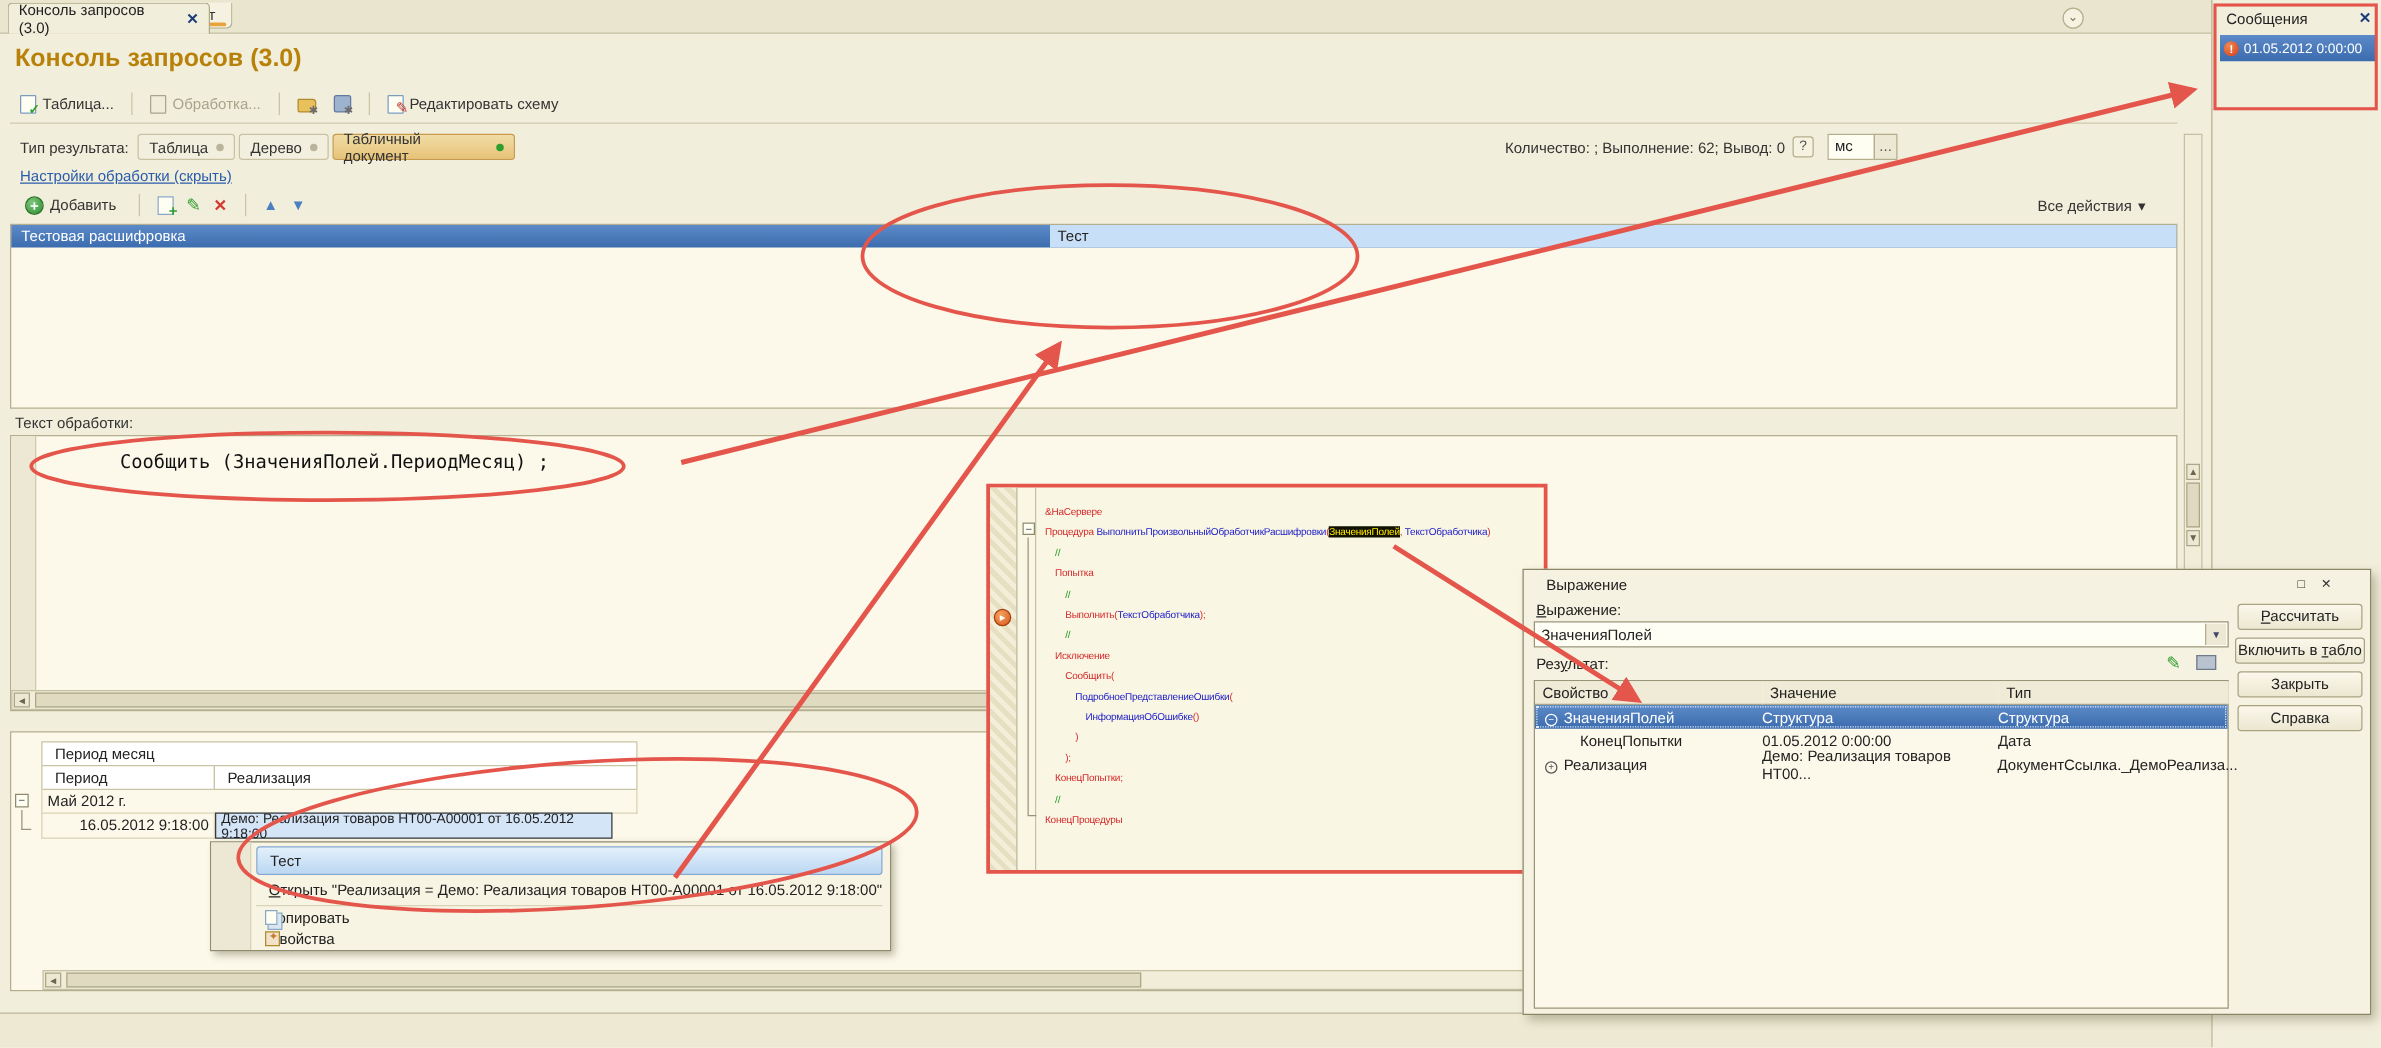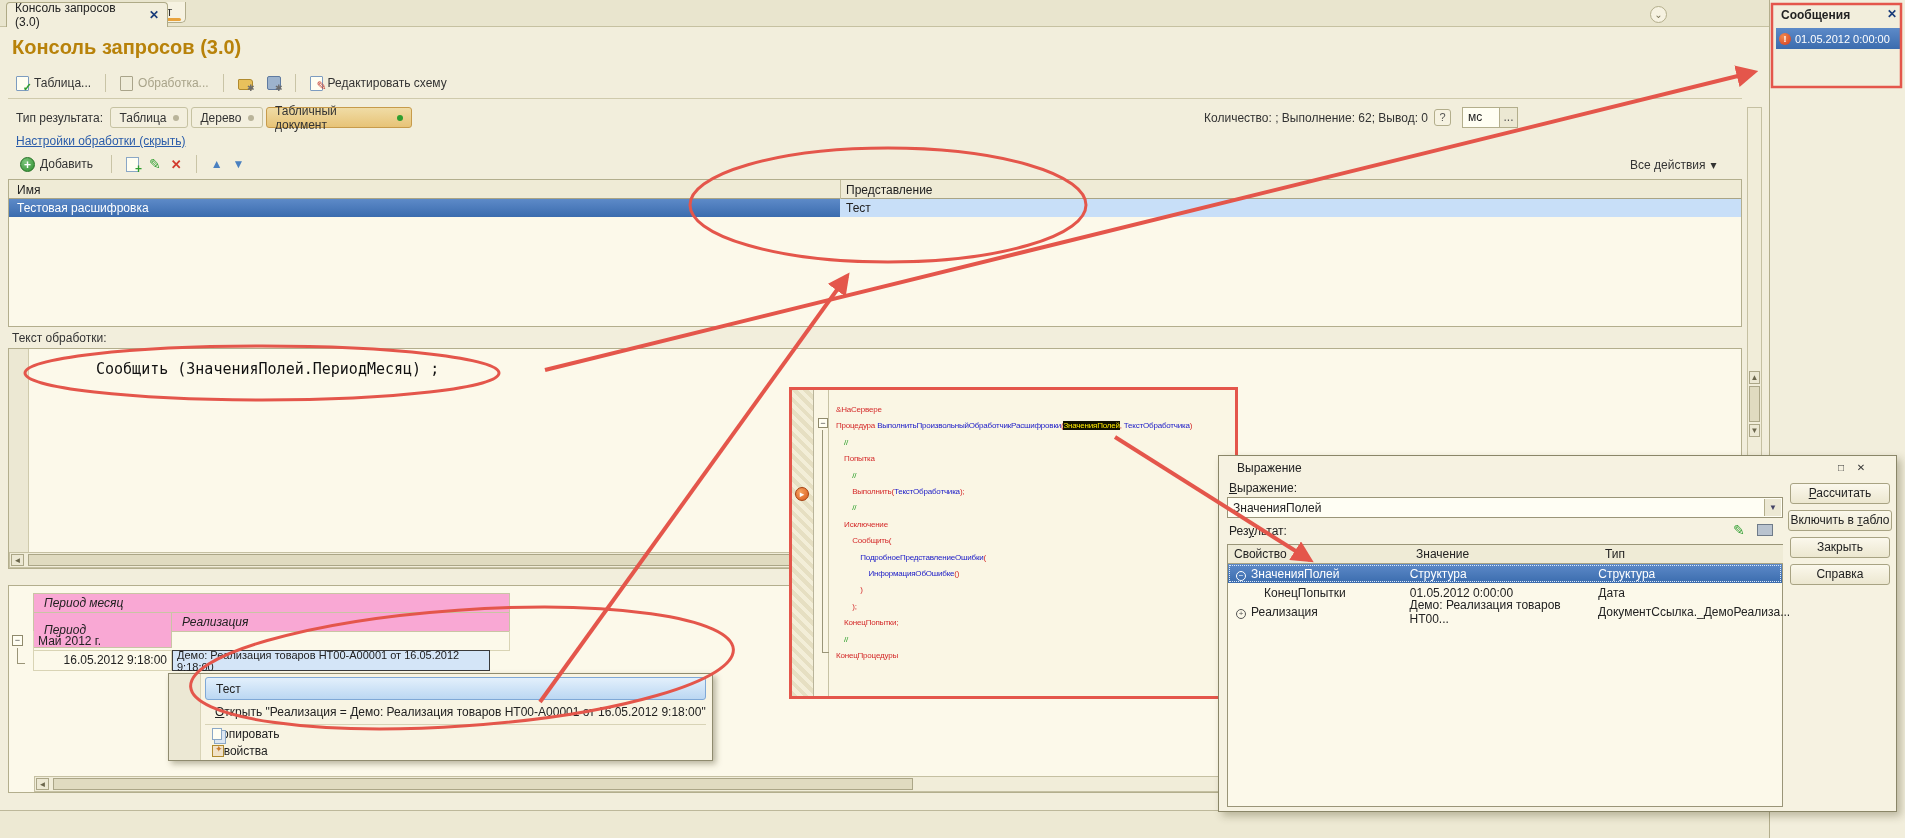--- a/index.html
+++ b/index.html
@@ -71,21 +71,21 @@
 
   .editor-margin { background:#ece8d3; border-right:1px solid #cfcaac; }
   .mono { font-family:"DejaVu Sans Mono", monospace; }
 
   
   .sb { background:#f1edd9; border:1px solid #c5c0a2; }
   .sb-thumb { background:#e0dbc0; border:1px solid #aba687; }
   .sb-arr { background:#ece8d3; border:1px solid #aba687; font-size:8px; color:#6b664c; text-align:center; line-height:12px; }
 
   
-  .g-header { background:#f9a8d4; border:1px solid #c9c4a4; display:flex; align-items:center; padding:0 10px;font-style:italic; }
+  .g-header { background:#ffffff; border:1px solid #c9c4a4; display:flex; align-items:center; padding:0 10px; }
   .g-cell { border-right:1px solid #d9d4b5; border-bottom:1px solid #d9d4b5; display:flex; align-items:center; padding:0 4px; }
   .expander { width:11px; height:11px; border:1px solid #8f8a6c; background:#fffef2; font-size:9px; line-height:9px; text-align:center; color:#444; }
   .sel-cell { border:1px solid #3a3a3a; background:#d4e5f7; display:flex; align-items:center; padding:0 4px; }
 
   
   .menu { border:1px solid #8f8b6f; background:#f8f4e3; box-shadow:3px 3px 6px rgba(60,55,20,.35); z-index:30; }
   .menu-strip { position:absolute; left:0; top:0; bottom:0; width:32px; background:#ece8d4; border-right:1px solid #d8d3b6; }
   .mi { position:absolute; left:36px; right:6px; display:flex; align-items:center; padding-left:10px; color:#222; }
   .mi.sel { background:linear-gradient(#e3f0fc,#bbd7f2); border:1px solid #7fa8d6; border-radius:3px; }
   .mi u { text-decoration:underline; }
@@ -119,21 +119,21 @@
   .dlg-row { position:absolute; left:0; right:0; height:19px; display:flex; align-items:center; }
   .dlg-row.sel { background:linear-gradient(#5d8ac8,#3b6cae); color:#fff; outline:1px dotted #dce9f8; outline-offset:-2px; }
   .dbtn { position:absolute; left:571px; width:100px; height:21px; background:linear-gradient(#fbf8ec,#ece7d0);
           border:1px solid #a8a383; border-radius:3px; text-align:center; line-height:19px; color:#222; }
   .dbtn u { text-decoration:underline; }
   .mini-exp { display:inline-block; width:10px; height:10px; border-radius:50%; border:1px solid currentColor;
               font-size:8px; line-height:8px; text-align:center; margin-right:5px; }
 
   
   .msg-panel { left:1769px; top:0; width:136px; height:838px; background:#f2eedc; border-left:1px solid #b3ae8d; }
-  .msg-title { position:absolute; left:11px; top:8px; font-weight:bold; color:#222; }
+  .msg-title { position:absolute; left:11px; top:8px; font-weight:normal; color:#222; }
   .msg-close { position:absolute; right:8px; top:7px; color:#1a3c7a; font-weight:bold; }
   .msg-row { position:absolute; left:6px; top:28px; width:124px; height:21px;
              background:linear-gradient(#5d8ac8,#3b6cae); color:#fff; display:flex; align-items:center; gap:4px; padding:0 3px; font-size:11px; }
   .warn-ic { width:12px; height:12px; border-radius:50%; background:radial-gradient(circle at 35% 30%,#f08a4e,#d43a1e);
              color:#fff; font-weight:bold; font-size:9px; line-height:12px; text-align:center; flex:none; }
 
   
   .footer { left:0; top:810px; width:1769px; height:28px; background:#ede9d3; border-top:1px solid #bdb89a; }
   .ftab { position:absolute; top:2px; height:21px; border:1px solid #b1ac8b; border-top:none; border-radius:0 0 5px 5px;
           background:#e6e2cc; display:flex; align-items:center; justify-content:center; color:#333; }
@@ -211,25 +211,20 @@
   <span class="tsep"></span>
   <span class="glyph-blue">▲</span>
   <span class="glyph-blue">▼</span>
 </div>
 <div class="abs all-actions">
   <span>Все действия</span>
   <span>▾</span>
 </div>
 
 <div class="abs panel" style="left:8px;top:179px;width:1734px;height:148px;">
-  <div class="t1-head" style="position:relative;">
-    <span style="position:absolute;left:8px;top:3px;">Имя</span>
-    <span style="position:absolute;left:837px;top:3px;">Представление</span>
-    <span class="colline" style="position:absolute;left:831px;top:0;height:19px;"></span>
-  </div>
   <div class="t1-row-sel" style="position:relative;">
     <span style="position:absolute;left:8px;top:2px;">Тестовая расшифровка</span>
     <span class="cell-focus" style="position:absolute;left:831px;right:0;top:0;bottom:0;padding:2px 6px;">Тест</span>
   </div>
 </div>
 
 <div class="abs section-label" style="left:12px;top:331px;">Текст обработки:</div>
 <div class="abs panel" style="left:8px;top:348px;width:1734px;height:221px;">
   <div class="editor-margin" style="position:absolute;left:0;top:0;bottom:16px;width:20px;"></div>
   <div class="mono" style="position:absolute;left:87px;top:11px;font-size:15px;color:#111;">Сообщить (ЗначенияПолей.ПериодМесяц) ;</div>
@@ -240,21 +235,21 @@
   </div>
 </div>
 
 <div class="abs panel" style="left:8px;top:585px;width:1734px;height:208px;"></div>
 <div class="abs expander" style="left:12px;top:635px;">−</div>
 <div class="abs" style="left:17px;top:648px;width:1px;height:16px;background:#9a9578;"></div>
 <div class="abs" style="left:17px;top:663px;width:8px;height:1px;background:#9a9578;"></div>
 <div class="abs g-header" style="left:33px;top:593px;width:477px;height:20px;">
   <span>Период месяц</span>
 </div>
-<div class="abs g-header" style="left:33px;top:612px;width:139px;height:36px;">
+<div class="abs g-header" style="left:33px;top:612px;width:139px;height:20px;">
   <span>Период</span>
 </div>
 <div class="abs g-header" style="left:171px;top:612px;width:339px;height:20px;">
   <span>Реализация</span>
 </div>
 <div class="abs g-cell" style="left:33px;top:631px;width:477px;height:20px;border-left:1px solid #d9d4b5;">
   <span>Май 2012 г.</span>
 </div>
 <div class="abs g-cell" style="left:33px;top:650px;width:139px;height:21px;border-left:1px solid #d9d4b5;justify-content:flex-end;">
   <span>16.05.2012 9:18:00</span>

